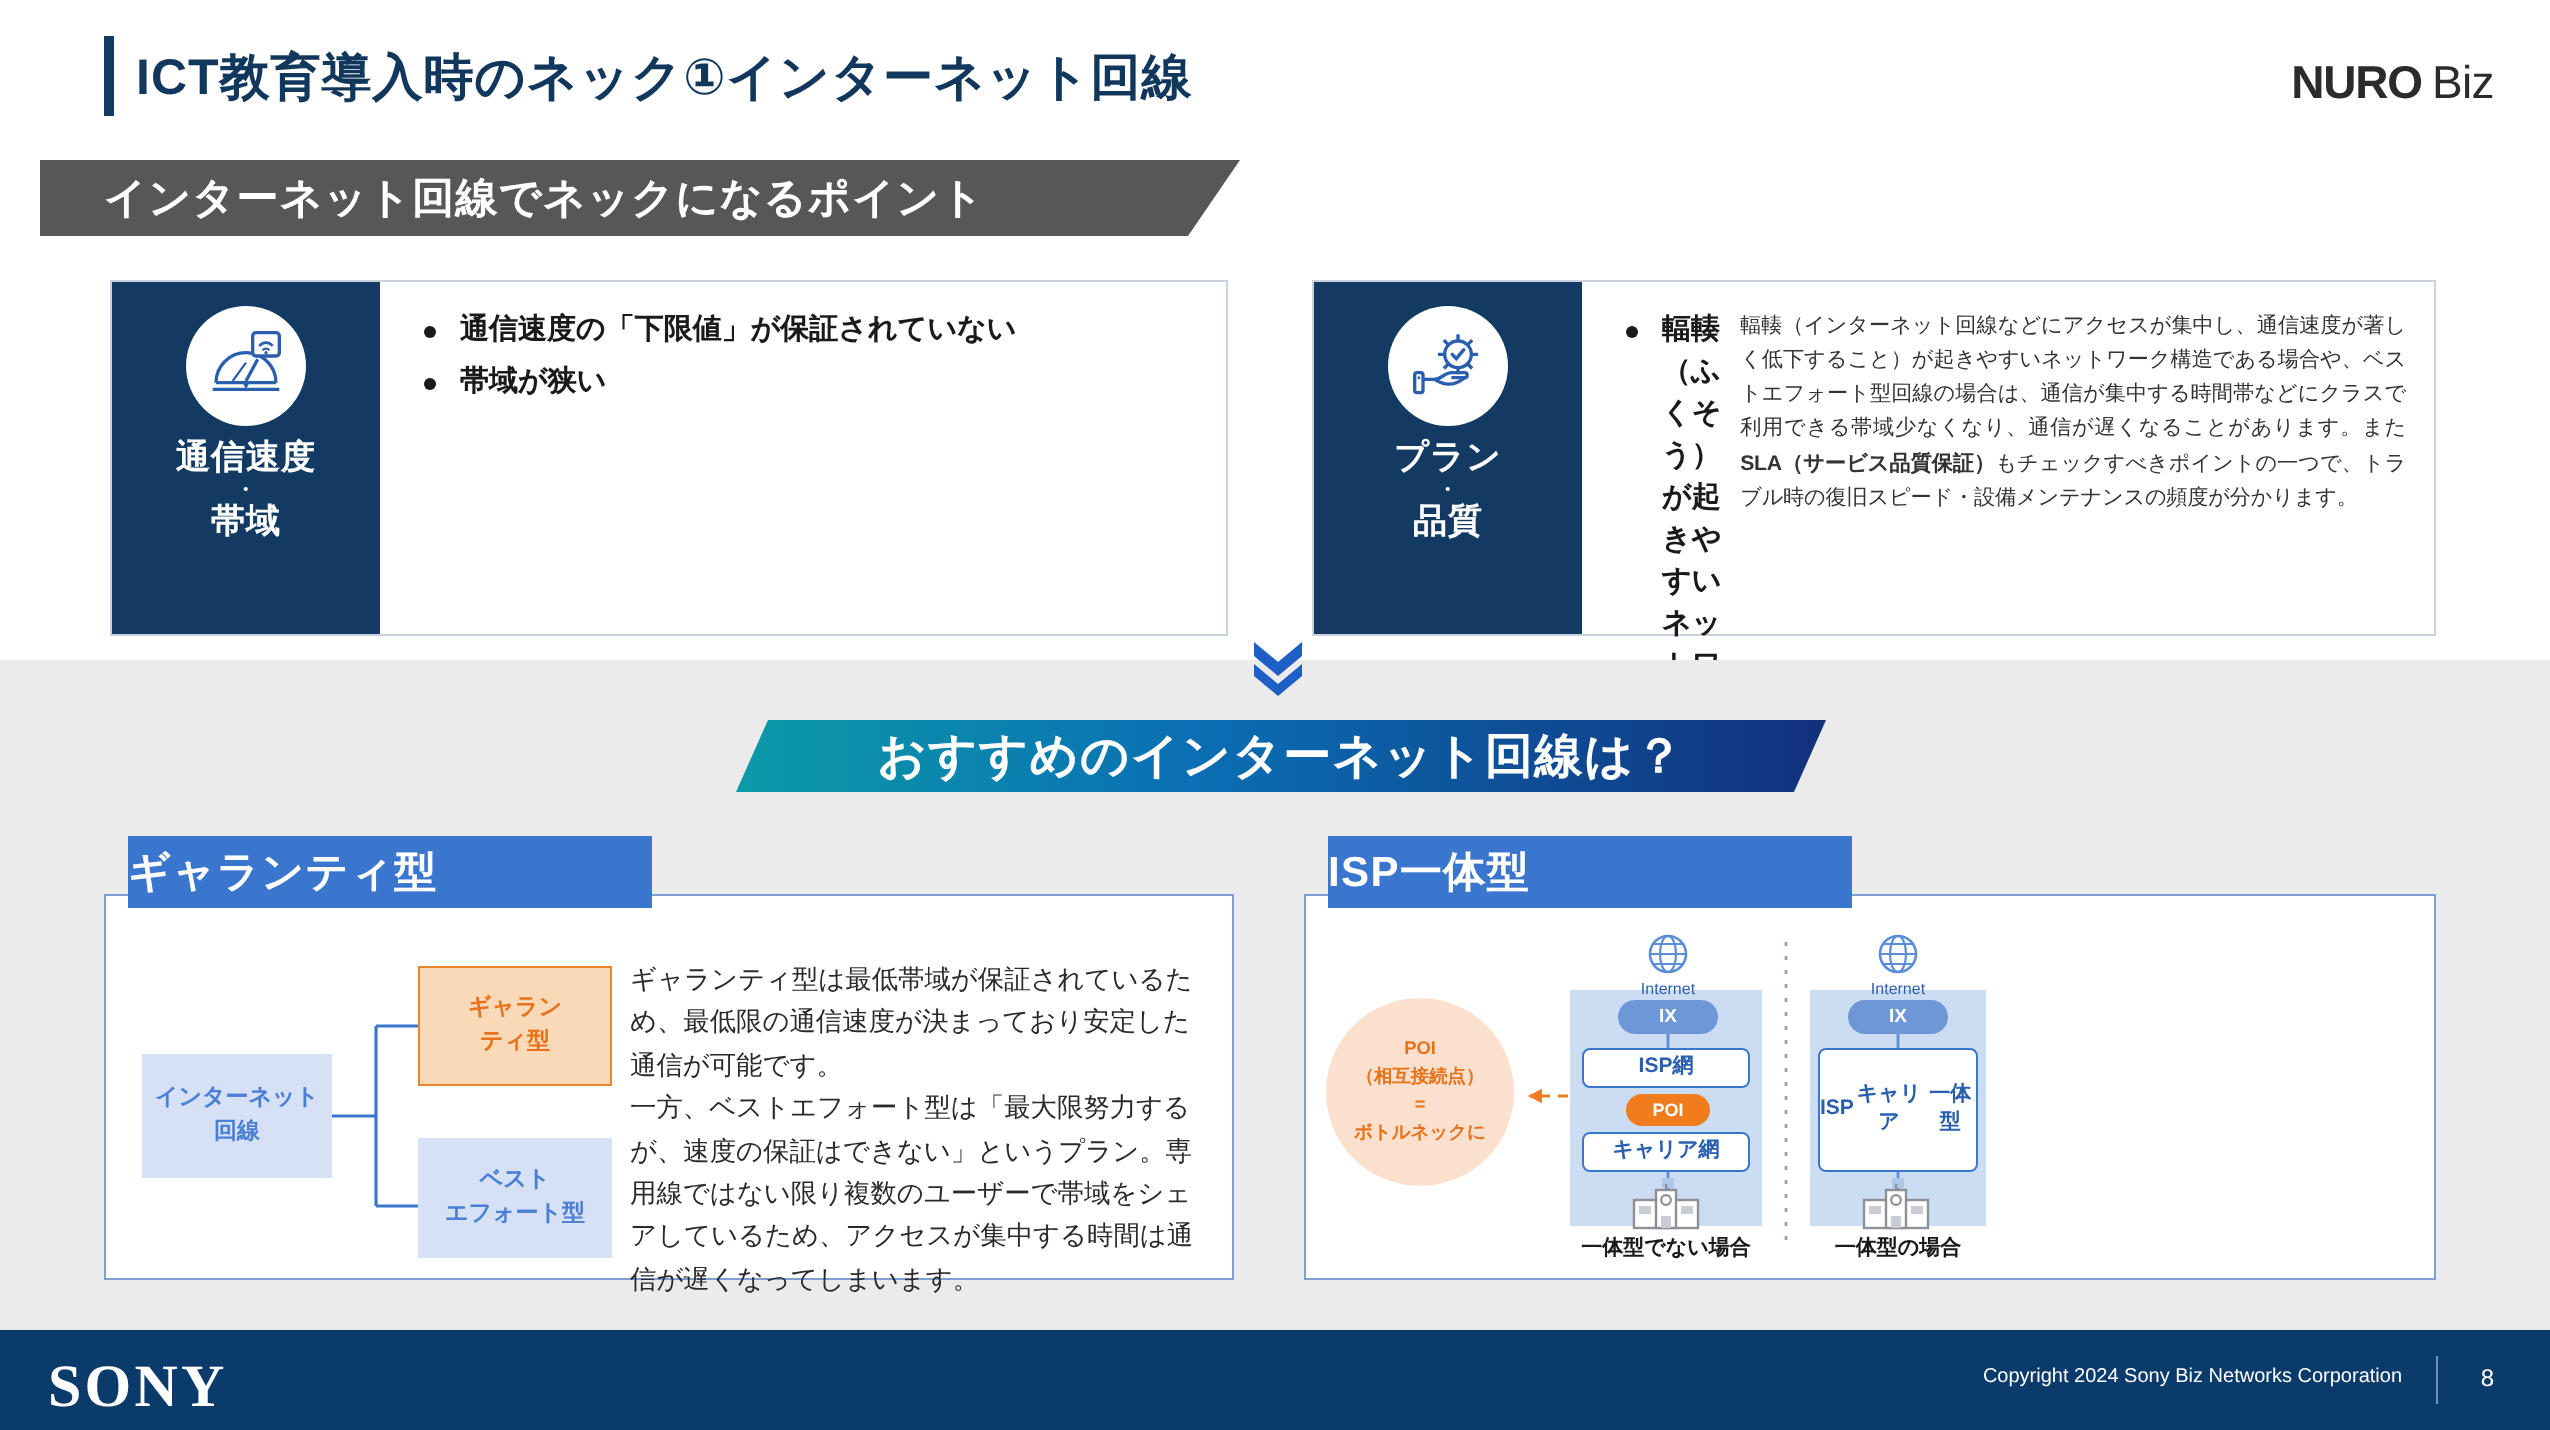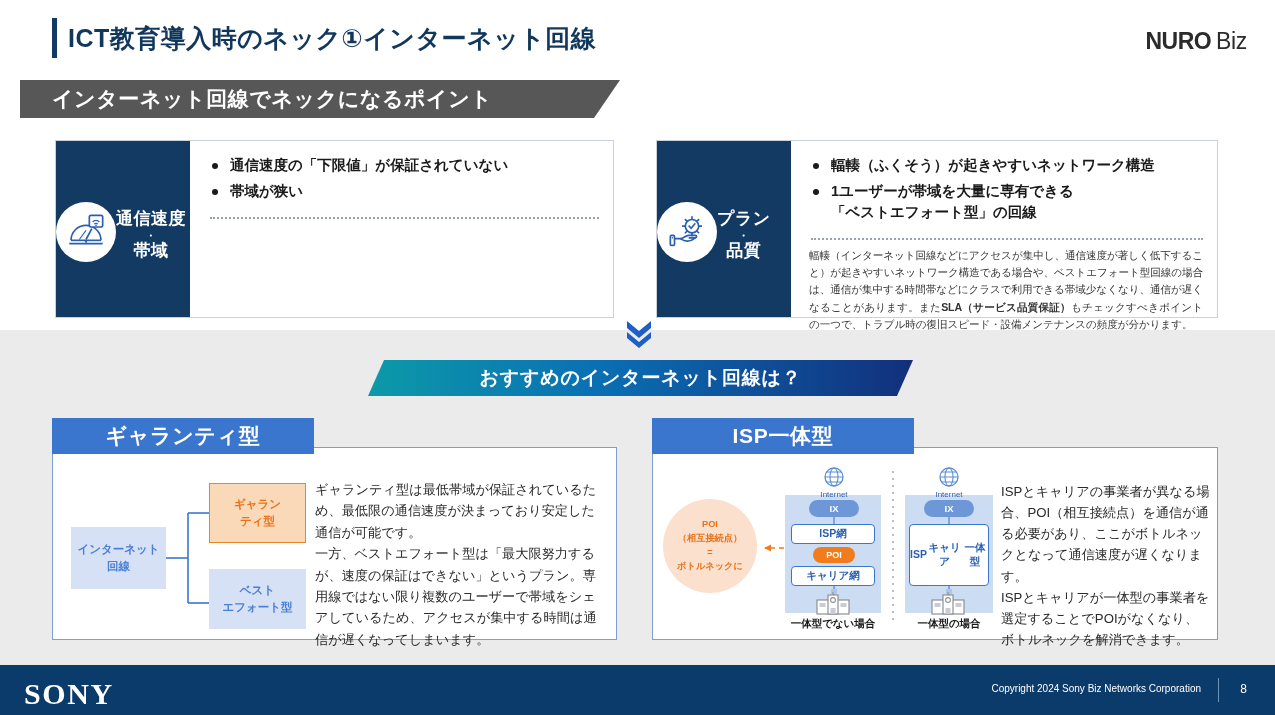--- a/index.html
+++ b/index.html
@@ -50,35 +50,35 @@
   .issue-card {
     position: absolute; top: 140px; height: 178px;
     border: 1px solid #c9d2dc; background: #ffffff;
     display: flex;
   }
   #card-speed { left: 55px; width: 559px; }
   #card-plan  { left: 656px; width: 562px; }
 
   .card-badge {
     width: 134px; flex: 0 0 134px; background: #123a63;
-    display: flex; flex-direction: row;
+    display: flex; flex-direction: column;
     align-items: center; justify-content: flex-start; padding-top: 12px;
   }
   .badge-circle {
     width: 60px; height: 60px; border-radius: 50%;
     background: #ffffff; display: flex; align-items: center; justify-content: center;
     margin-bottom: 6px;
   }
   .badge-label {
     color: #ffffff; font-size: 17px; font-weight: bold;
     text-align: center; line-height: 1.22; letter-spacing: .5px;
   }
   .badge-label .dotsep { display: block; font-size: 10px; line-height: 1.1; }
 
-  .card-body { flex: 1; padding: 14px 14px 10px 18px; display: flex; flex-direction: column; }
+  .card-body { flex: 1; padding: 14px 14px 10px 18px; display: flex; }
   .bullet-list { list-style: none; margin-bottom: 8px; }
   .bullet-list li {
     position: relative; padding-left: 22px;
     font-size: 14.5px; font-weight: bold; color: #1a1a1a;
     line-height: 1.45; margin-bottom: 5px;
   }
   .bullet-list li::before {
     content: ""; position: absolute; left: 4px; top: 8px;
     width: 6px; height: 6px; border-radius: 50%; background: #1a1a1a;
   }
@@ -100,33 +100,33 @@
   #chevron-arrow {
     position: absolute; left: 623px; top: 318px; width: 32px; height: 32px;
   }
   #reco-banner {
     position: absolute; left: 368px; top: 360px; width: 545px; height: 36px;
     background: linear-gradient(90deg, #0c9aa8 0%, #0a6fb4 42%, #12307c 100%);
     clip-path: polygon(16px 0, 100% 0, calc(100% - 16px) 100%, 0 100%);
     display: flex; align-items: center; justify-content: center;
   }
   #reco-banner-label {
-    color: #ffffff; font-size: 19px; font-weight: bold; letter-spacing: .8px;
+    color: #ffffff; font-size: 24px; font-weight: bold; letter-spacing: .8px;
     white-space: nowrap;
     font-family: Liberation Mono, monospace;
   }
 
   
   .sol-panel { position: absolute; top: 418px; height: 222px; }
   #panel-guarantee { left: 52px; width: 565px; }
   #panel-isp { left: 652px; width: 566px; }
 
   .sol-head {
-    position: absolute; left: 0; top: 0; width: 262px; height: 36px;
-    background: #3b76ce; display: flex; align-items: center; justify-content: center;
+    position: absolute; left: 12px; top: 0; width: 262px; height: 36px;
+    background: #3b76ce; display: flex; align-items: center; justify-content: flex-start;
     z-index: 3;
   }
   .sol-head-label {
     color: #ffffff; font-size: 21px; font-weight: bold; letter-spacing: .7px;
     white-space: nowrap;
   }
   .sol-box {
     position: absolute; left: 0; top: 29px; width: 100%; height: 193px;
     border: 1px solid #7f9fd0; background: #ffffff;
   }
@@ -424,24 +424,20 @@
           <circle cx="18" cy="9" r="2.4" fill="#fff" stroke="#8e9096" stroke-width="1.1"></circle>
           <path d="M18 1 V4" stroke="#8e9096" stroke-width="1.1"></path>
           <rect x="4.5" y="12" width="6" height="4" fill="#c9ccd2"></rect>
           <rect x="25.5" y="12" width="6" height="4" fill="#c9ccd2"></rect>
           <rect x="15.5" y="17" width="5" height="6" fill="#c9ccd2"></rect>
         </svg>
         <div class="net-caption" style="left:244px;top:150px;width:96px">一体型の場合</div>
 
       </div>
 
-      <div id="isp-text">
-        <div>ISPとキャリアの事業者が異なる場合、POI（相互接続点）を通信が通る必要があり、ここがボトルネックとなって通信速度が遅くなります。</div>
-        <div>ISPとキャリアが一体型の事業者を選定することでPOIがなくなり、ボトルネックを解消できます。</div>
-      </div>
 
     </div>
   </div>
   <div class="sol-head">
     <div class="sol-head-label">ISP一体型</div>
   </div>
 </div>
 
 <div id="footer">
   <div id="sony-logo">SONY</div>

